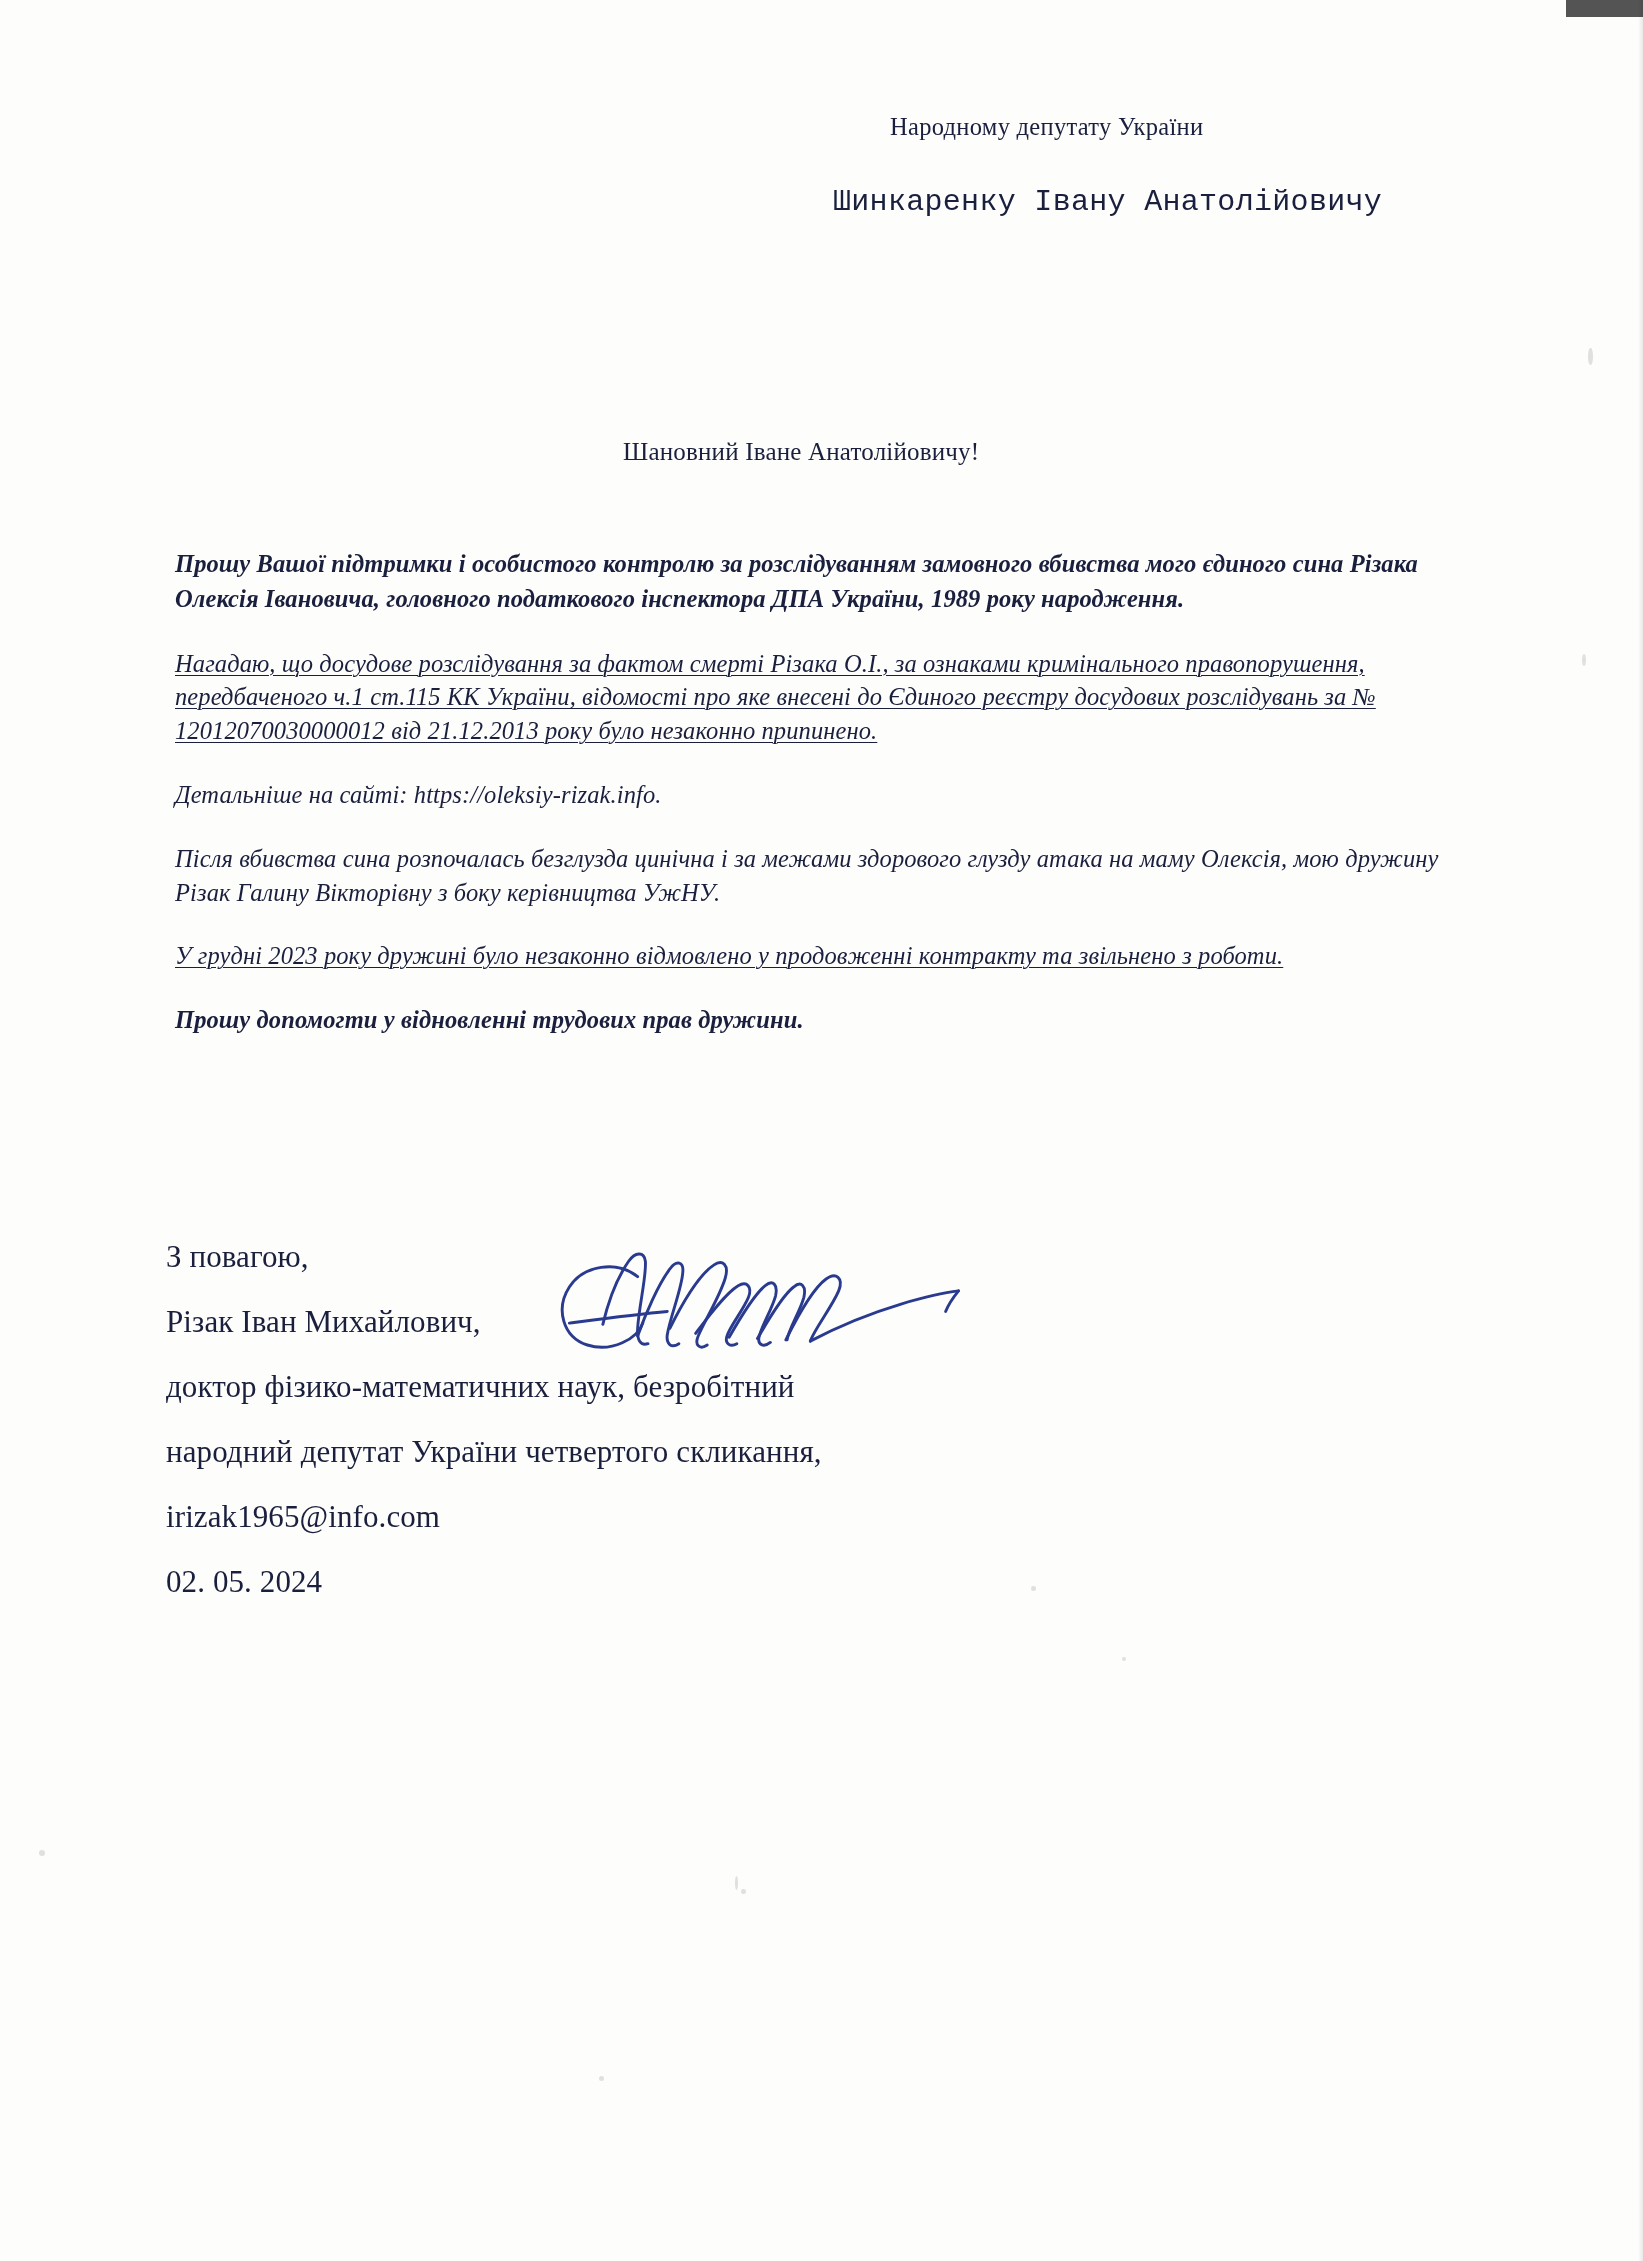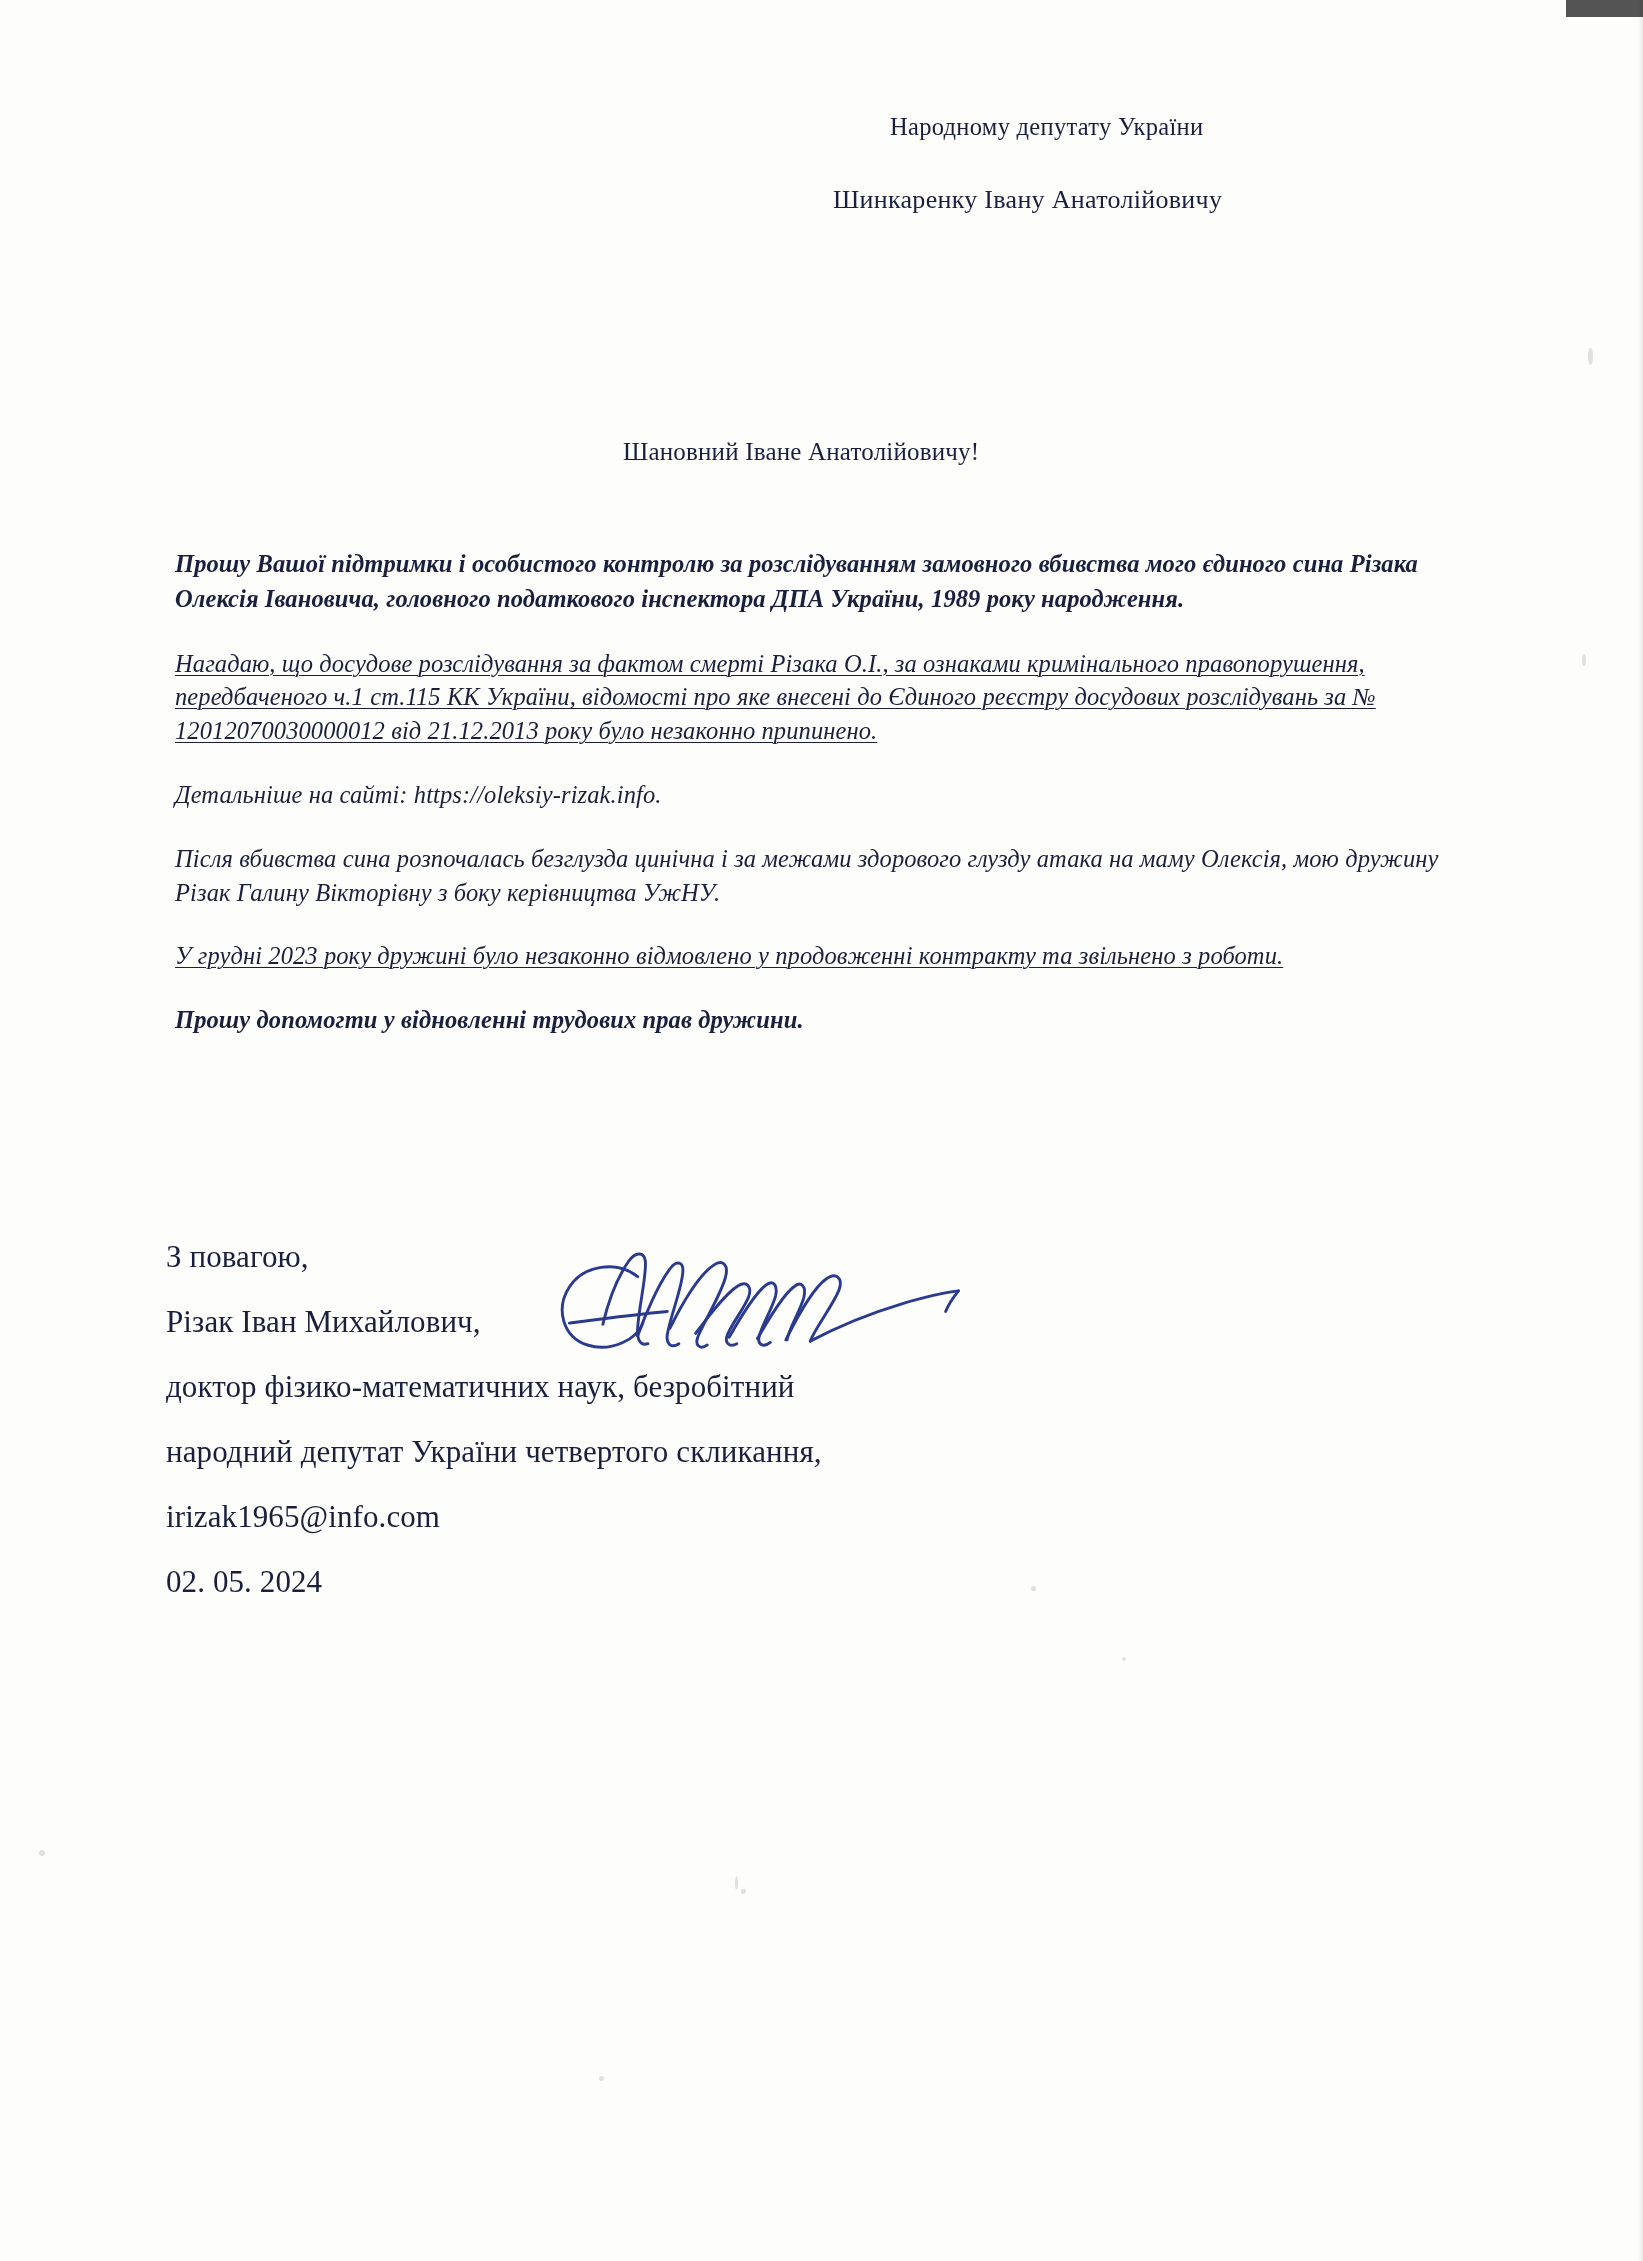--- a/index.html
+++ b/index.html
@@ -56,25 +56,26 @@
     top: 113px;
     width: 651px;
     text-align: left;
   }
   .addressee .line1 {
     font-size: 24.5px;
     letter-spacing: 0.3px;
     white-space: nowrap;
   }
   .addressee .line2 {
-    font-size: 26px;
+    font-size: 30px;
     letter-spacing: 0.3px;
     margin-top: 44px;
     margin-left: -57px;
     white-space: nowrap;
+    font-family: Liberation Mono, monospace;
   }
 
   .salutation {
     position: absolute;
     left: 599px;
     top: 438px;
     font-size: 25px;
     letter-spacing: 0.2px;
     white-space: nowrap;
     margin-left: 24px;

